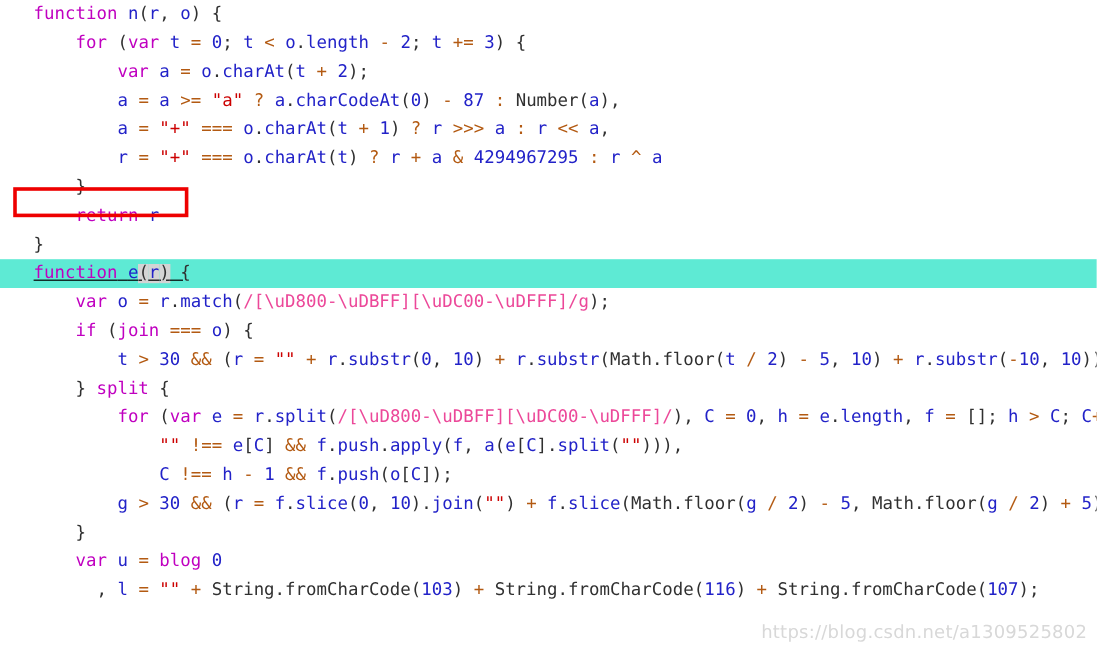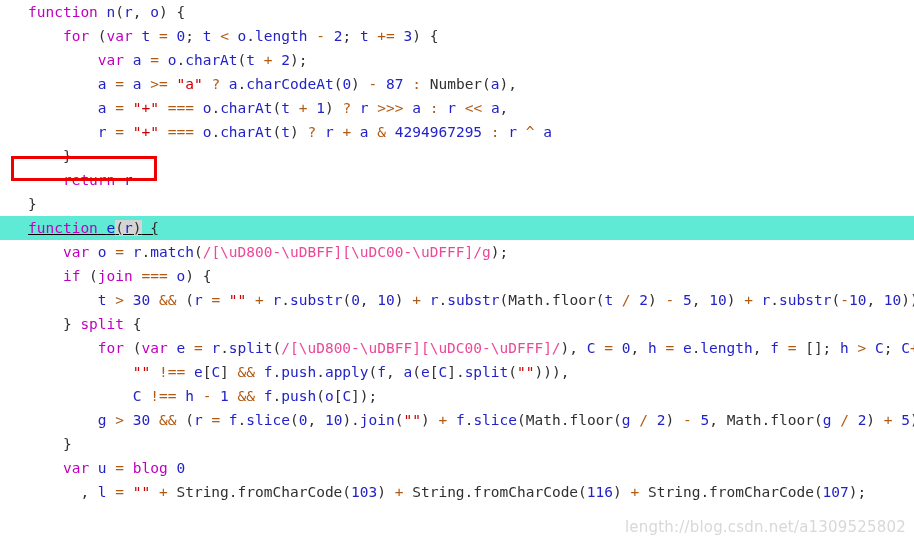--- a/index.html
+++ b/index.html
@@ -97,14 +97,14 @@
       <div class="code-line"><span class="t-pun">    } </span><span class="t-kw">split</span><span class="t-pun"> {</span></div>
       <div class="code-line"><span class="t-plain">        </span><span class="t-kw">for</span><span class="t-pun"> (</span><span class="t-kw">var</span><span class="t-plain"> </span><span class="t-id">e</span><span class="t-plain"> </span><span class="t-op">=</span><span class="t-plain"> </span><span class="t-id">r</span><span class="t-pun">.</span><span class="t-id">split</span><span class="t-pun">(</span><span class="t-re">/[\uD800-\uDBFF][\uDC00-\uDFFF]/</span><span class="t-pun">), </span><span class="t-id">C</span><span class="t-plain"> </span><span class="t-op">=</span><span class="t-plain"> </span><span class="t-num">0</span><span class="t-pun">, </span><span class="t-id">h</span><span class="t-plain"> </span><span class="t-op">=</span><span class="t-plain"> </span><span class="t-id">e</span><span class="t-pun">.</span><span class="t-id">length</span><span class="t-pun">, </span><span class="t-id">f</span><span class="t-plain"> </span><span class="t-op">=</span><span class="t-plain"> </span><span class="t-pun">[]; </span><span class="t-id">h</span><span class="t-plain"> </span><span class="t-op">&gt;</span><span class="t-plain"> </span><span class="t-id">C</span><span class="t-pun">; </span><span class="t-id">C</span><span class="t-op">++</span><span class="t-pun">)</span></div>
       <div class="code-line"><span class="t-plain">            </span><span class="t-str">""</span><span class="t-plain"> </span><span class="t-op">!==</span><span class="t-plain"> </span><span class="t-id">e</span><span class="t-pun">[</span><span class="t-id">C</span><span class="t-pun">] </span><span class="t-op">&amp;&amp;</span><span class="t-plain"> </span><span class="t-id">f</span><span class="t-pun">.</span><span class="t-id">push</span><span class="t-pun">.</span><span class="t-id">apply</span><span class="t-pun">(</span><span class="t-id">f</span><span class="t-pun">, </span><span class="t-id">a</span><span class="t-pun">(</span><span class="t-id">e</span><span class="t-pun">[</span><span class="t-id">C</span><span class="t-pun">].</span><span class="t-id">split</span><span class="t-pun">(</span><span class="t-str">""</span><span class="t-pun">))),</span></div>
       <div class="code-line"><span class="t-plain">            </span><span class="t-id">C</span><span class="t-plain"> </span><span class="t-op">!==</span><span class="t-plain"> </span><span class="t-id">h</span><span class="t-plain"> </span><span class="t-op">-</span><span class="t-plain"> </span><span class="t-num">1</span><span class="t-plain"> </span><span class="t-op">&amp;&amp;</span><span class="t-plain"> </span><span class="t-id">f</span><span class="t-pun">.</span><span class="t-id">push</span><span class="t-pun">(</span><span class="t-id">o</span><span class="t-pun">[</span><span class="t-id">C</span><span class="t-pun">]);</span></div>
       <div class="code-line"><span class="t-plain">        </span><span class="t-id">g</span><span class="t-plain"> </span><span class="t-op">&gt;</span><span class="t-plain"> </span><span class="t-num">30</span><span class="t-plain"> </span><span class="t-op">&amp;&amp;</span><span class="t-pun"> (</span><span class="t-id">r</span><span class="t-plain"> </span><span class="t-op">=</span><span class="t-plain"> </span><span class="t-id">f</span><span class="t-pun">.</span><span class="t-id">slice</span><span class="t-pun">(</span><span class="t-num">0</span><span class="t-pun">, </span><span class="t-num">10</span><span class="t-pun">).</span><span class="t-id">join</span><span class="t-pun">(</span><span class="t-str">""</span><span class="t-pun">) </span><span class="t-op">+</span><span class="t-plain"> </span><span class="t-id">f</span><span class="t-pun">.</span><span class="t-id">slice</span><span class="t-pun">(</span><span class="t-pun">Math</span><span class="t-pun">.</span><span class="t-pun">floor</span><span class="t-pun">(</span><span class="t-id">g</span><span class="t-plain"> </span><span class="t-op">/</span><span class="t-plain"> </span><span class="t-num">2</span><span class="t-pun">) </span><span class="t-op">-</span><span class="t-plain"> </span><span class="t-num">5</span><span class="t-pun">, </span><span class="t-pun">Math</span><span class="t-pun">.</span><span class="t-pun">floor</span><span class="t-pun">(</span><span class="t-id">g</span><span class="t-plain"> </span><span class="t-op">/</span><span class="t-plain"> </span><span class="t-num">2</span><span class="t-pun">) </span><span class="t-op">+</span><span class="t-plain"> </span><span class="t-num">5</span><span class="t-pun">).</span><span class="t-id">join</span></div>
       <div class="code-line"><span class="t-pun">    }</span></div>
       <div class="code-line"><span class="t-plain">    </span><span class="t-kw">var</span><span class="t-plain"> </span><span class="t-id">u</span><span class="t-plain"> </span><span class="t-op">=</span><span class="t-plain"> </span><span class="t-kw">blog</span><span class="t-plain"> </span><span class="t-num">0</span></div>
       <div class="code-line"><span class="t-pun">      , </span><span class="t-id">l</span><span class="t-plain"> </span><span class="t-op">=</span><span class="t-plain"> </span><span class="t-str">""</span><span class="t-plain"> </span><span class="t-op">+</span><span class="t-plain"> </span><span class="t-pun">String</span><span class="t-pun">.</span><span class="t-pun">fromCharCode</span><span class="t-pun">(</span><span class="t-num">103</span><span class="t-pun">) </span><span class="t-op">+</span><span class="t-plain"> </span><span class="t-pun">String</span><span class="t-pun">.</span><span class="t-pun">fromCharCode</span><span class="t-pun">(</span><span class="t-num">116</span><span class="t-pun">) </span><span class="t-op">+</span><span class="t-plain"> </span><span class="t-pun">String</span><span class="t-pun">.</span><span class="t-pun">fromCharCode</span><span class="t-pun">(</span><span class="t-num">107</span><span class="t-pun">);</span></div>
     </div>
   <div id="focus-box"></div>
-  <div id="watermark">length://blog.csdn.net/a1309525802</div>
+  <div id="watermark">https://blog.csdn.net/a1309525802</div>
 </div>
 
 </body></html>

